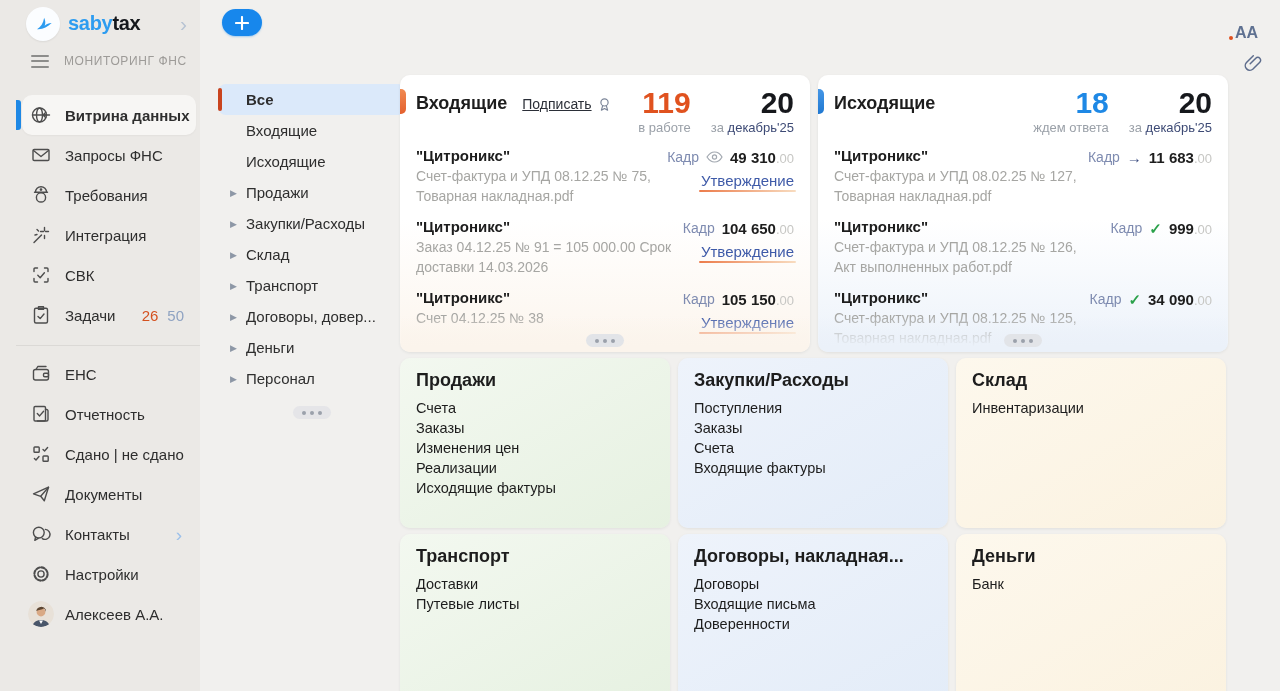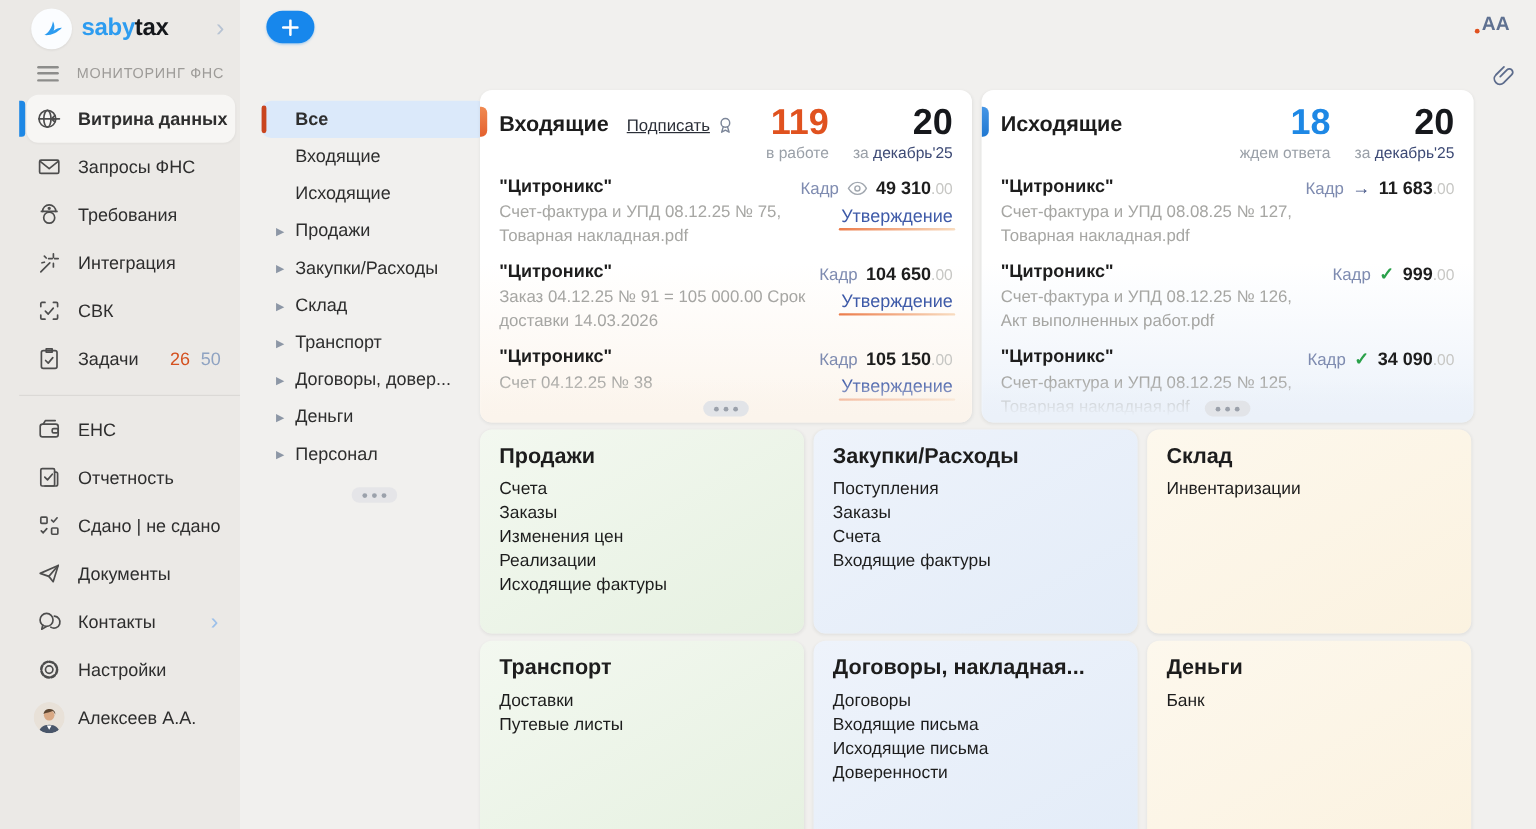--- a/index.html
+++ b/index.html
@@ -17,21 +17,21 @@
   .sidebar { position:absolute; left:0; top:0; width:200px; height:691px; background:#ebe9e6;padding-left:16px; }
   .logo-row { height:47px; display:flex; align-items:center; padding-left:10px; cursor:pointer; }
   .logo-circle { width:34px; height:34px; border-radius:50%; background:#fbfdff; display:flex; align-items:center; justify-content:center; box-shadow:0 1px 2px rgba(0,0,0,.07); }
   .brand { margin-left:8px; font-size:20px; font-weight:bold; letter-spacing:-.3px; }
   .brand .saby { color:#2d9cf0; } .brand .tax { color:#15181c; }
   .logo-chevron { margin-left:auto; margin-right:13px; color:#b7c3d3; font-size:21px; line-height:1; cursor:pointer; }
   .monitor-row { height:28px; display:flex; align-items:center; padding-left:15px; }
   .burger { width:18px; display:flex; flex-direction:column; gap:3.5px; margin-right:15px; cursor:pointer; }
   .burger span { height:2px; background:#8d8d8b; border-radius:1px; }
   .monitor-label { font-size:12px; letter-spacing:.6px; color:#9d9b98; }
-  .snav { margin-top:4px; }
+  .snav { margin-top:20px; }
   .side-item { position:relative; height:40px; display:flex; align-items:center; margin:0 4px 0 6px; padding-left:8px; font-size:15px; color:#2e2e2e; cursor:pointer; border-radius:10px; }
   .side-item.selected { background:#f7f6f4; box-shadow:0 1px 2px rgba(0,0,0,.04); }
   .side-item.selected .edge { position:absolute; left:-6px; top:5px; bottom:5px; width:5px; background:#1e88e5; border-radius:0 3px 3px 0; }
   .side-item .ic { width:22px; height:22px; margin-right:13px; flex-shrink:0; display:flex; align-items:center; justify-content:center; }
   .side-label { white-space:nowrap; }
   .side-badges { margin-left:auto; margin-right:12px; display:flex; gap:9px; font-size:15px; }
   .badge-orange { color:#d4511f; } .badge-gray { color:#8fa3c2; }
   .side-divider { height:1px; background:#dbd9d6; margin:10px 0 8px 0; }
   .side-chevron { margin-left:auto; margin-right:14px; color:#9cc0ea; font-size:19px; line-height:1; }
   .avatar { width:26px; height:26px; border-radius:50%; overflow:hidden; flex-shrink:0; }
@@ -41,21 +41,21 @@
   .add-btn { position:absolute; left:12px; top:9px; width:40px; height:27px; border-radius:14px; background:#1787ec; display:flex; align-items:center; justify-content:center; cursor:pointer; box-shadow:0 1px 2px rgba(23,135,236,.35); }
   .subnav-list { position:absolute; top:84px; left:8px; right:4px; }
   .sub-item { position:relative; height:31px; display:flex; align-items:center; padding-left:28px; font-size:15px; color:#2e2e2e; cursor:pointer; border-radius:8px; }
   .sub-item.selected { background:#dbe9fa; font-weight:bold; }
   .sub-item.selected::before { content:""; position:absolute; left:0; top:4px; bottom:4px; width:4px; background:#c9441e; border-radius:2px; }
   .sub-item .tri { position:absolute; left:12px; top:50%; transform:translateY(-50%); font-size:9px; color:#8d97a6; }
   .more-dots { margin:12px auto 0; width:38px; height:13px; border-radius:7px; background:#e5e5e8; display:flex; align-items:center; justify-content:center; gap:4px; cursor:pointer; }
   .more-dots i { width:4px; height:4px; border-radius:50%; background:#9ba1ab; }
 
   
-  .aa-ctl { position:absolute; top:12px; right:22px; color:#5f7191; font-weight:bold; font-size:16px; cursor:pointer; }
+  .aa-ctl { position:absolute; top:24px; right:22px; color:#5f7191; font-weight:bold; font-size:16px; cursor:pointer; }
   .aa-ctl .dot { position:absolute; left:-6px; bottom:2px; width:4px; height:4px; border-radius:50%; background:#e0511f; }
   .clip-ctl { position:absolute; top:53px; right:17px; cursor:pointer; }
 
   
   .content { position:absolute; left:400px; top:75px; }
   .cards-row { display:flex; gap:8px; margin-bottom:6px; }
   .doc-card { position:relative; width:410px; height:277px; border-radius:10px; padding:13px 16px; box-shadow:0 1px 3px rgba(29,33,41,.08); overflow:hidden; }
   .doc-card.inbox { background:linear-gradient(180deg,#ffffff 52%,#fcf5ed 100%); }
   .doc-card.outbox { background:linear-gradient(180deg,#ffffff 52%,#ecf2fa 100%); }
   .notch { position:absolute; left:0; top:14px; width:6px; height:25px; border-radius:0 5px 5px 0; }
@@ -448,21 +448,21 @@
             <div class="num num-dark">20</div>
             <div class="cap"><span>за</span> <span class="period">декабрь'25</span></div>
           </div>
         </div>
       </div>
 
       <div class="rows">
         <div class="doc-row">
           <div class="doc-main">
             <div class="doc-title">"Цитроникс"</div>
-            <div class="doc-desc">Счет-фактура и УПД 08.08.25 № 127, Товарная накладная.pdf</div>
+            <div class="doc-desc">Счет-фактура и УПД 08.02.25 № 127, Товарная накладная.pdf</div>
           </div>
           <div class="doc-side">
             <div class="meta">
               <span class="tag">Кадр</span>
               <span class="st-arrow">→</span>
               <span class="amt"><span>11 683</span><span class="cents">.00</span></span>
             </div>
           </div>
         </div>
 
@@ -529,21 +529,20 @@
   <div class="cards-row">
     <div class="cat-card tint-green">
       <div class="cat-title">Транспорт</div>
       <div class="cat-item">Доставки</div>
       <div class="cat-item">Путевые листы</div>
     </div>
     <div class="cat-card tint-blue">
       <div class="cat-title">Договоры, накладная...</div>
       <div class="cat-item">Договоры</div>
       <div class="cat-item">Входящие письма</div>
-      <div class="cat-item">Исходящие письма</div>
       <div class="cat-item">Доверенности</div>
     </div>
     <div class="cat-card tint-cream">
       <div class="cat-title">Деньги</div>
       <div class="cat-item">Банк</div>
     </div>
   </div>
 
 </div>
 

